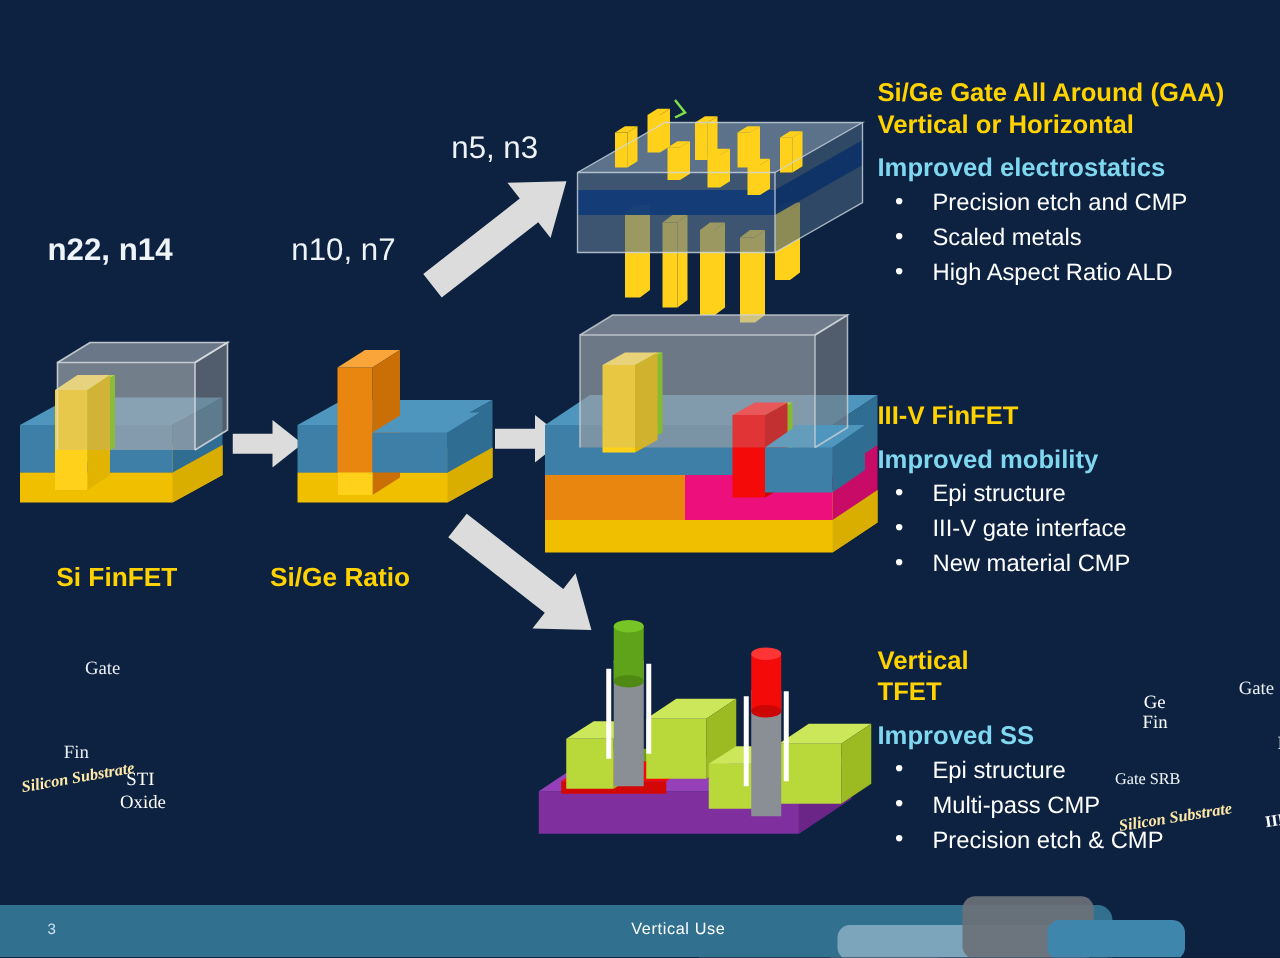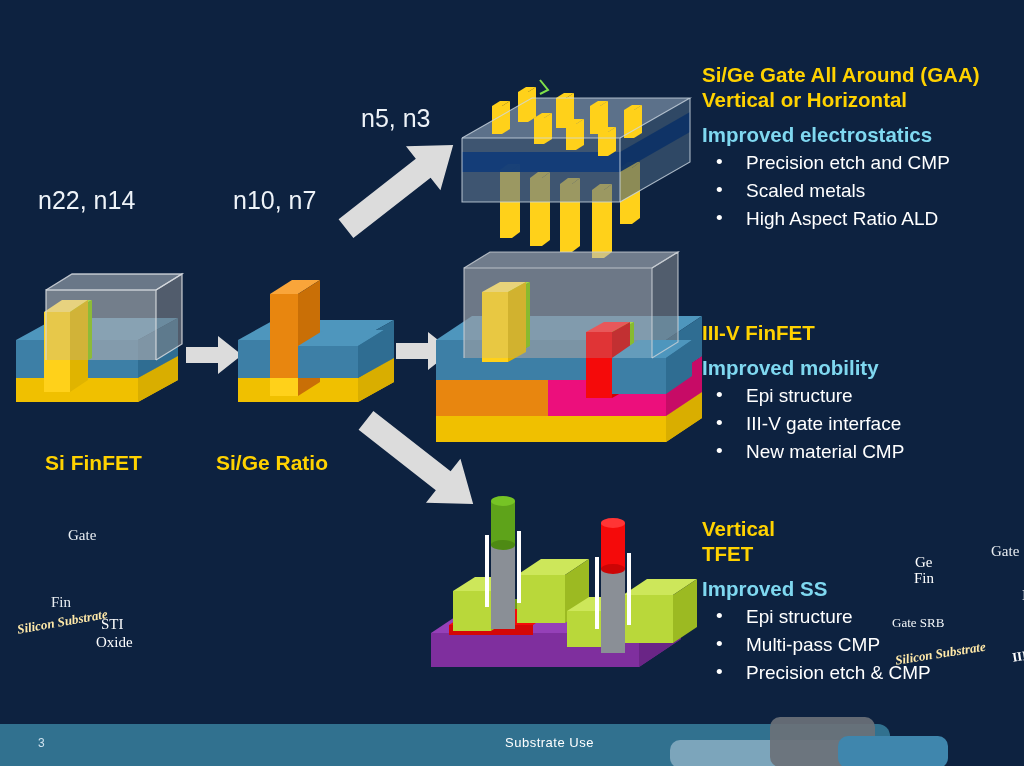--- a/index.html
+++ b/index.html
@@ -46,21 +46,21 @@
            display:flex;align-items:center;gap:10px;padding-left:24px;box-sizing:border-box;}
   .logotxt{color:#ffffff;font-size:18px;font-weight:bold;line-height:19px;letter-spacing:.3px;}
   .logotxt .reg{font-size:8px;vertical-align:super;}
 </style>
 </head>
 <body>
 
 <div id="slide">
 
 
-  <div class="nodelbl" style="left:38px;top:186px;">n22, n14</div>
+  <div class="nodelbl" style="left:38px;top:186px;font-weight:bold;">n22, n14</div>
   <div class="nodelbl" style="left:233px;top:186px;">n10, n7</div>
   <div class="nodelbl" style="left:361px;top:104px;">n5, n3</div>
 
   <div class="arrow" style="left:186px;top:336px;">
     <svg width="56" height="38" viewBox="0 0 56 38">
       <polygon points="0,11 32,11 32,0 56,19 32,38 32,27 0,27" fill="#dcdcdc"></polygon>
     </svg>
   </div>
 
   <div class="arrow" style="left:396px;top:332px;">
@@ -356,16 +356,16 @@
   </div>
 
   <div class="deco" style="left:660px;top:738px;width:215px;height:30px;background:#a9c6da;opacity:.85;"></div>
   <div class="deco" style="left:555px;top:742px;width:200px;height:26px;background:#9aa3ab;opacity:.8;"></div>
   <div class="footbar"></div>
   <div class="deco" style="left:670px;top:740px;width:220px;height:28px;background:#b9cfe0;opacity:.55;"></div>
   <div class="deco" style="left:770px;top:717px;width:105px;height:50px;background:#6a7178;opacity:.92;"></div>
   <div class="deco" style="left:838px;top:736px;width:110px;height:32px;background:#3f86ad;"></div>
 
   <div class="footnum">3</div>
-  <div class="footuse">Substrate Use</div>
+  <div class="footuse">Vertical Use</div>
 
 
 </div>
 
 </body></html>

